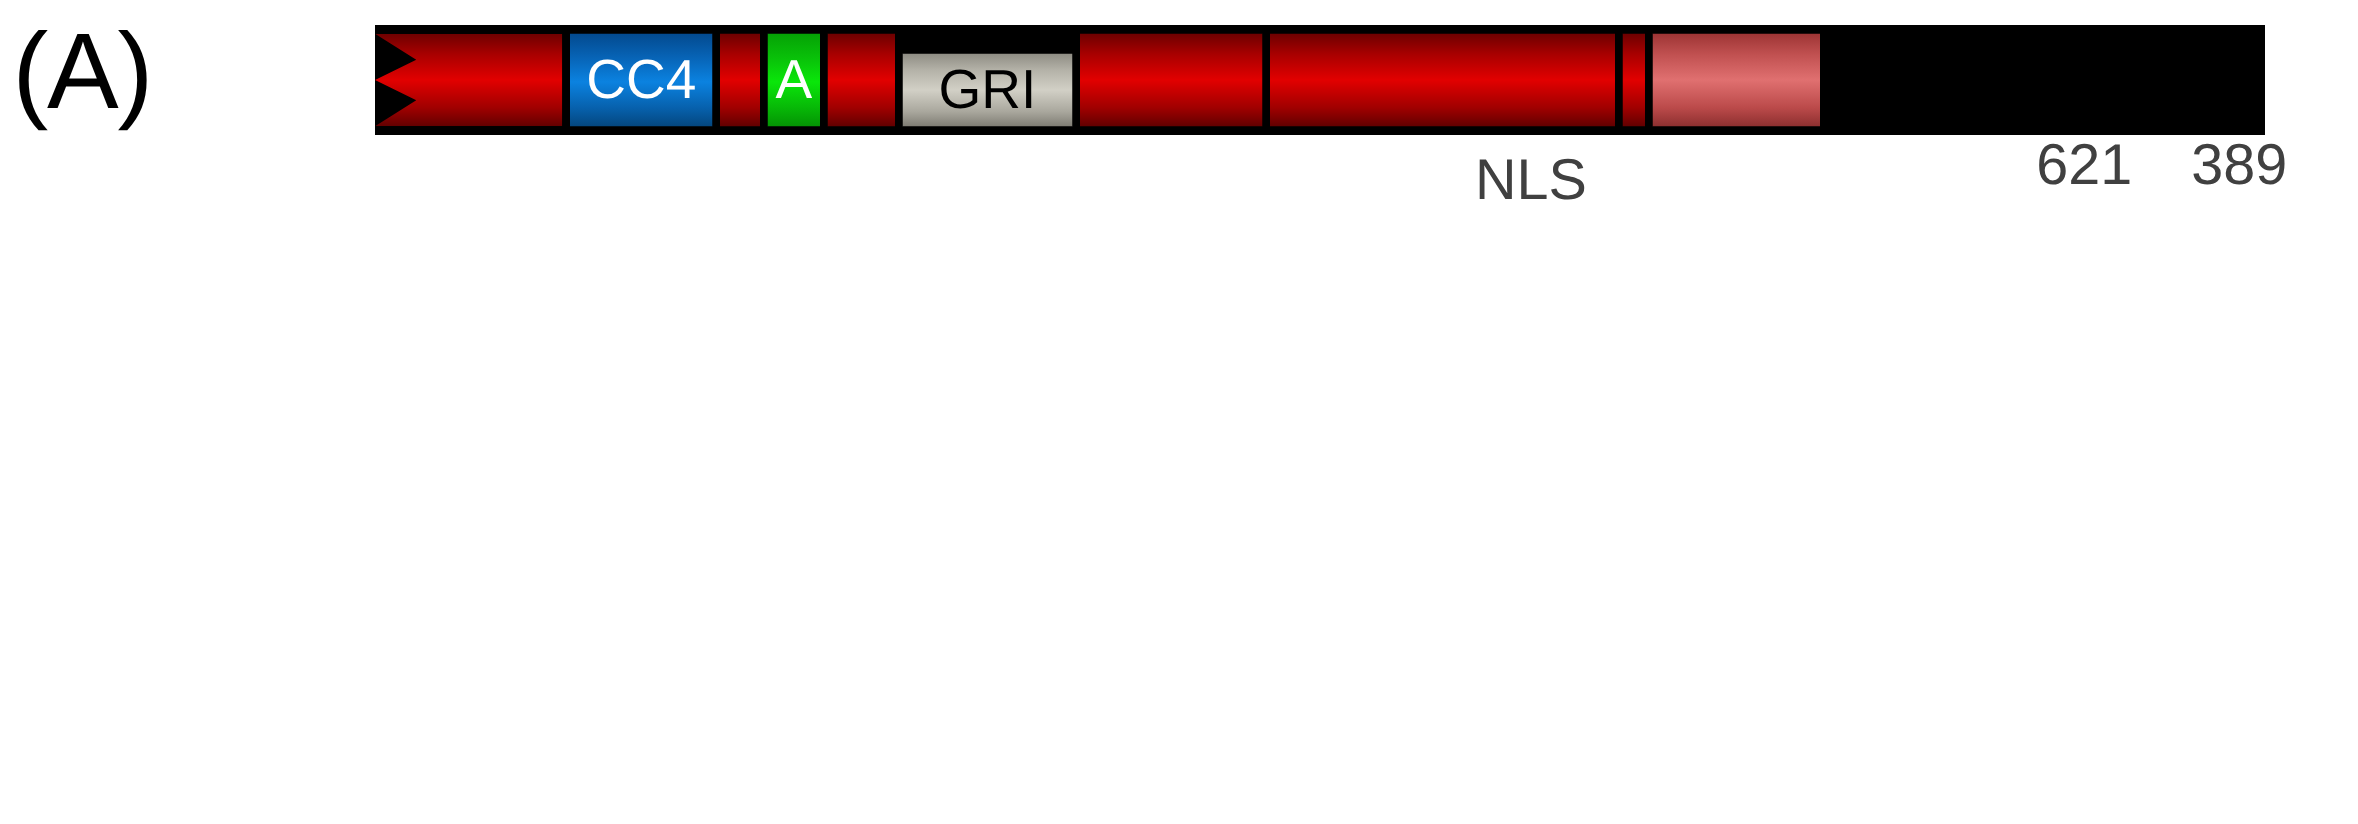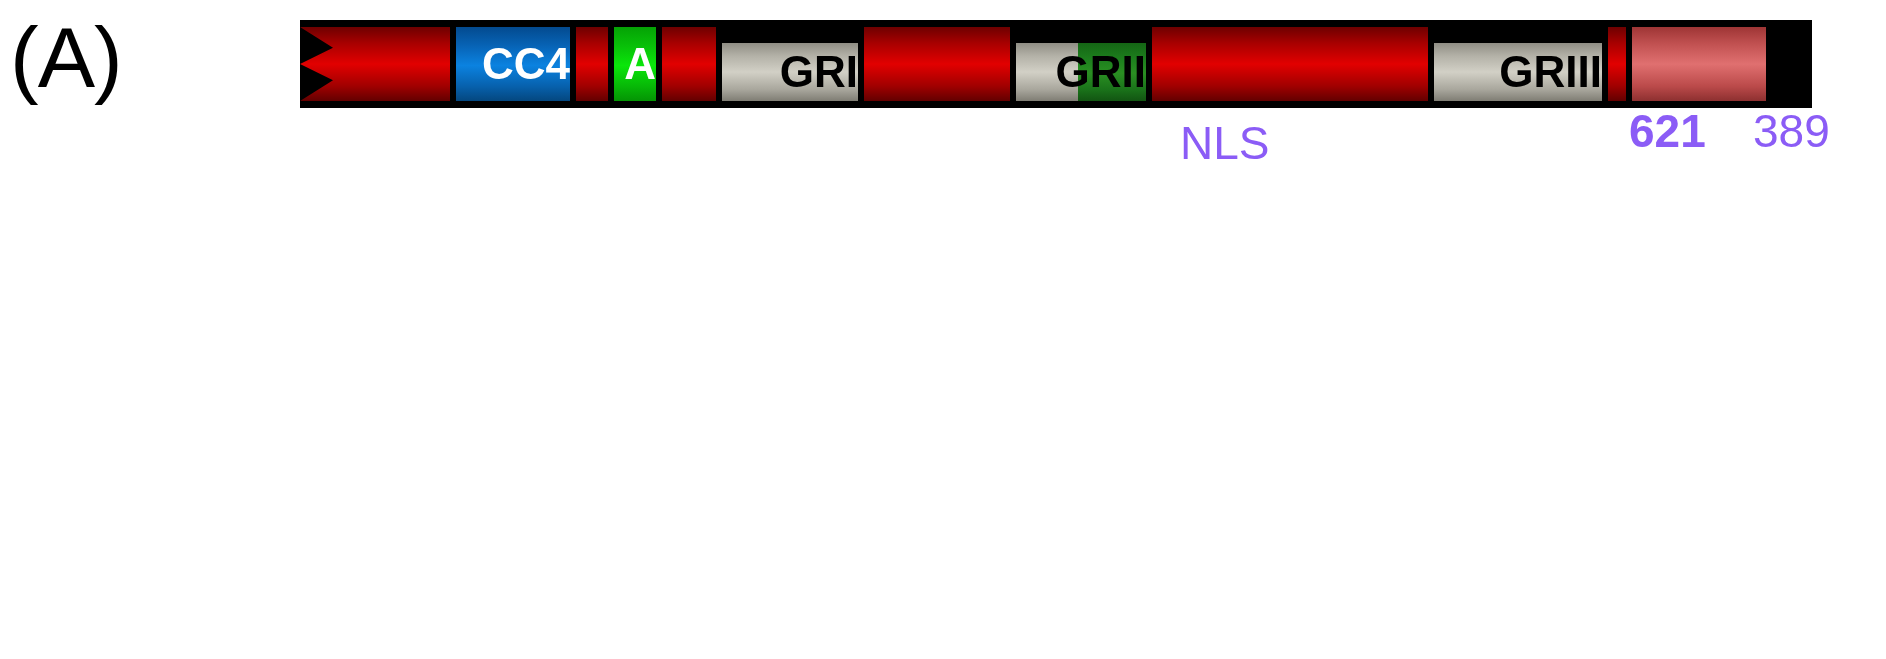--- a/index.html
+++ b/index.html
@@ -42,23 +42,22 @@
   .cap{
     position:relative;
     flex:0 0 auto;
     background:linear-gradient(to bottom,#7d0000 0%,#b00000 25%,#e00000 50%,#a30000 78%,#6e0000 100%);
     clip-path:polygon(0% 0%, 100% 0%, 100% 100%, 0% 100%, 22% 72%, 0% 50%, 22% 28%);
   }
   .seg{
     position:relative;
     flex:0 0 auto;
     box-sizing:border-box;
-    display:flex;align-items:center;justify-content:flex-end;
+    display:flex;align-items:center;justify-content:center;
     overflow:hidden;
-    font-weight:bold;
   }
   .seg + .seg{border-left:6px solid #000;}
   .cap + .seg{border-left:6px solid #000;}
 
   .red{background:linear-gradient(to bottom,#6e0000 0%,#a80000 22%,#e20000 50%,#a00000 80%,#630000 100%);}
   .red-light{background:linear-gradient(to bottom,#9e3535 0%,#c05050 22%,#e07070 50%,#bb4a4a 80%,#8d3030 100%);}
   .blue{background:linear-gradient(to bottom,#034a8f 0%,#0763b5 25%,#0b82e0 52%,#0761ad 80%,#04477f 100%);}
   .green{background:linear-gradient(to bottom,#05a205 0%,#09c309 28%,#0ae60a 52%,#07b807 80%,#049404 100%);}
   .gray{background:linear-gradient(to bottom,#8f8d84 0%,#b3b1a7 22%,#d2d0c6 50%,#a9a79d 80%,#7f7d74 100%);margin-top:16px;}
 
@@ -79,27 +78,27 @@
     width:52%;
     background:linear-gradient(to bottom,#156615 0%,#1d7f1d 28%,#2a8f22 52%,#1a731a 80%,#125512 100%);
     z-index:1;
   }
   .seg.gray .seg-label{z-index:4;}
 
   
   .caption{
     position:absolute;
     font-size:46px;
-    color:#8b5cf6;
+    color:#404040;
     white-space:nowrap;
     line-height:1;
     font-family:"Liberation Sans","DejaVu Sans",sans-serif;
   }
   #nls-label{left:1180px;top:120px;}
-  #a-621{left:1629px;top:108px;font-weight:bold;}
+  #a-621{left:1629px;top:108px;}
   #a-648{left:1753px;top:108px;}
 </style>
 </head>
 <body>
 
 <div class="panel" id="panel-a">
 
   <div class="panel-letter">(A)</div>
 
   <div class="bar-wrap" id="bar-a">
@@ -118,30 +117,23 @@
       </div>
 
       <div class="seg red" style="width:60px"></div>
 
       <div class="seg gray" style="width:142px">
         <span class="seg-label lbl-black">GRI</span>
       </div>
 
       <div class="seg red" style="width:152px"></div>
 
-      <div class="seg gray" style="width:136px">
-        <div class="nls-overlay"></div>
-        <span class="seg-label lbl-black">GRII</span>
-      </div>
 
       <div class="seg red" style="width:282px"></div>
 
-      <div class="seg gray" style="width:174px">
-        <span class="seg-label lbl-black">GRIII</span>
-      </div>
 
       <div class="seg red" style="width:24px"></div>
 
       <div class="seg red-light" style="width:140px"></div>
 
     </div>
   </div>
 
   <div class="caption" id="nls-label">NLS</div>
   <div class="caption" id="a-621">621</div>

